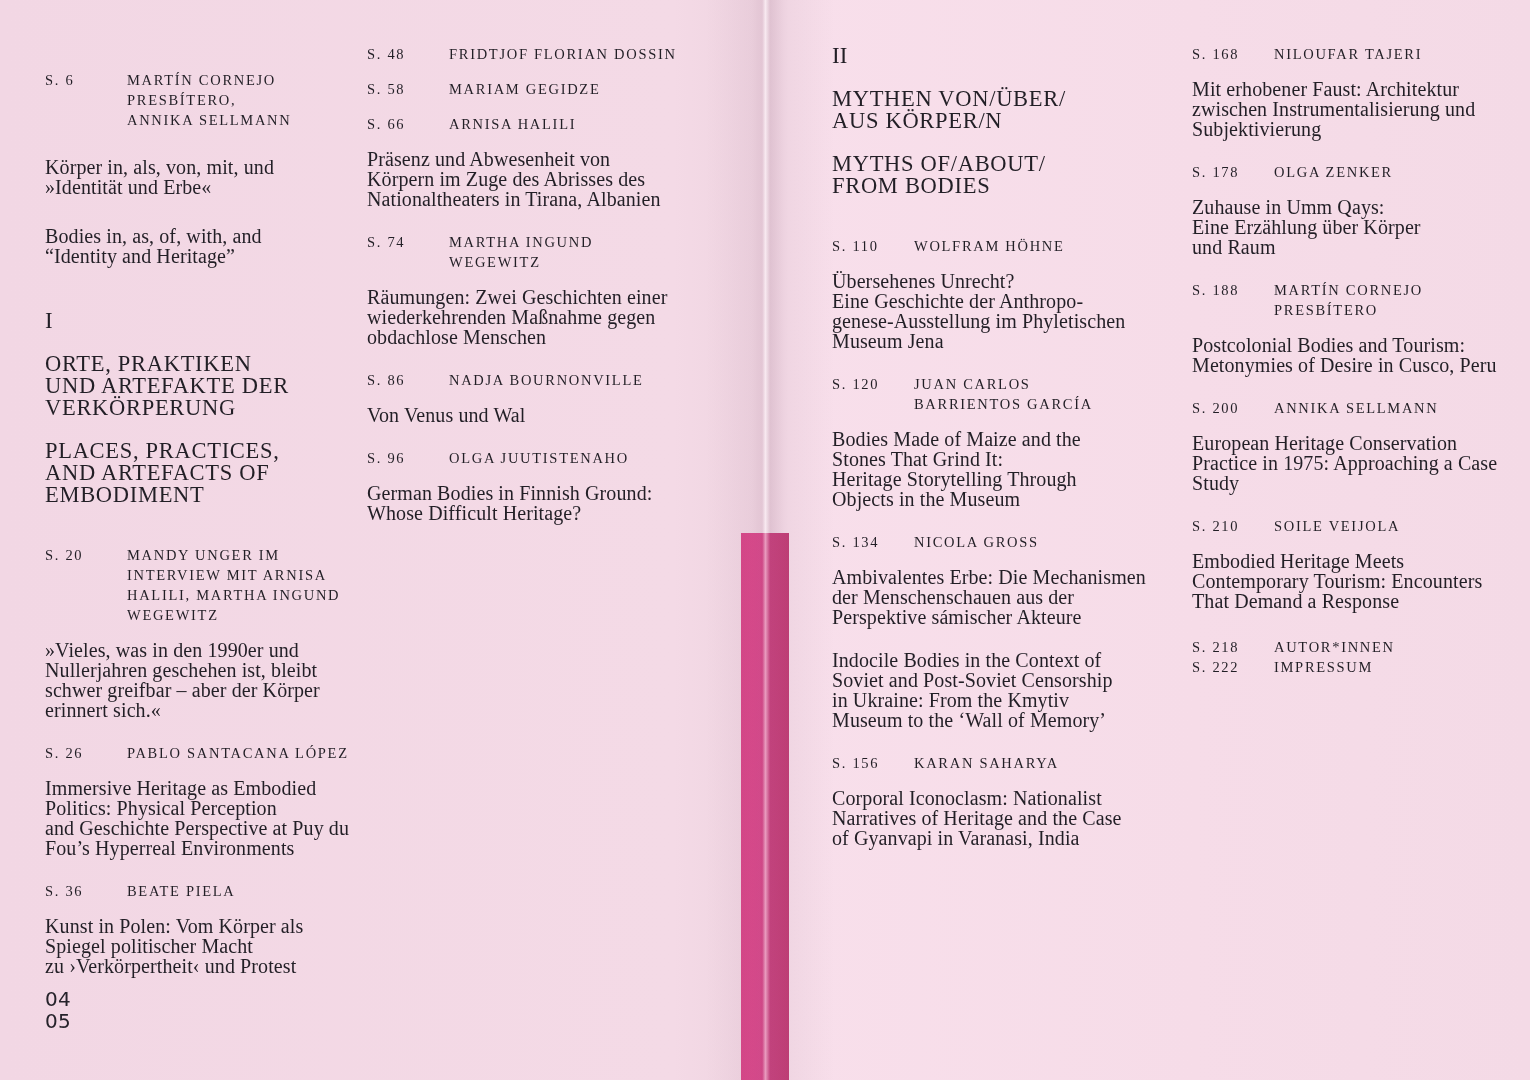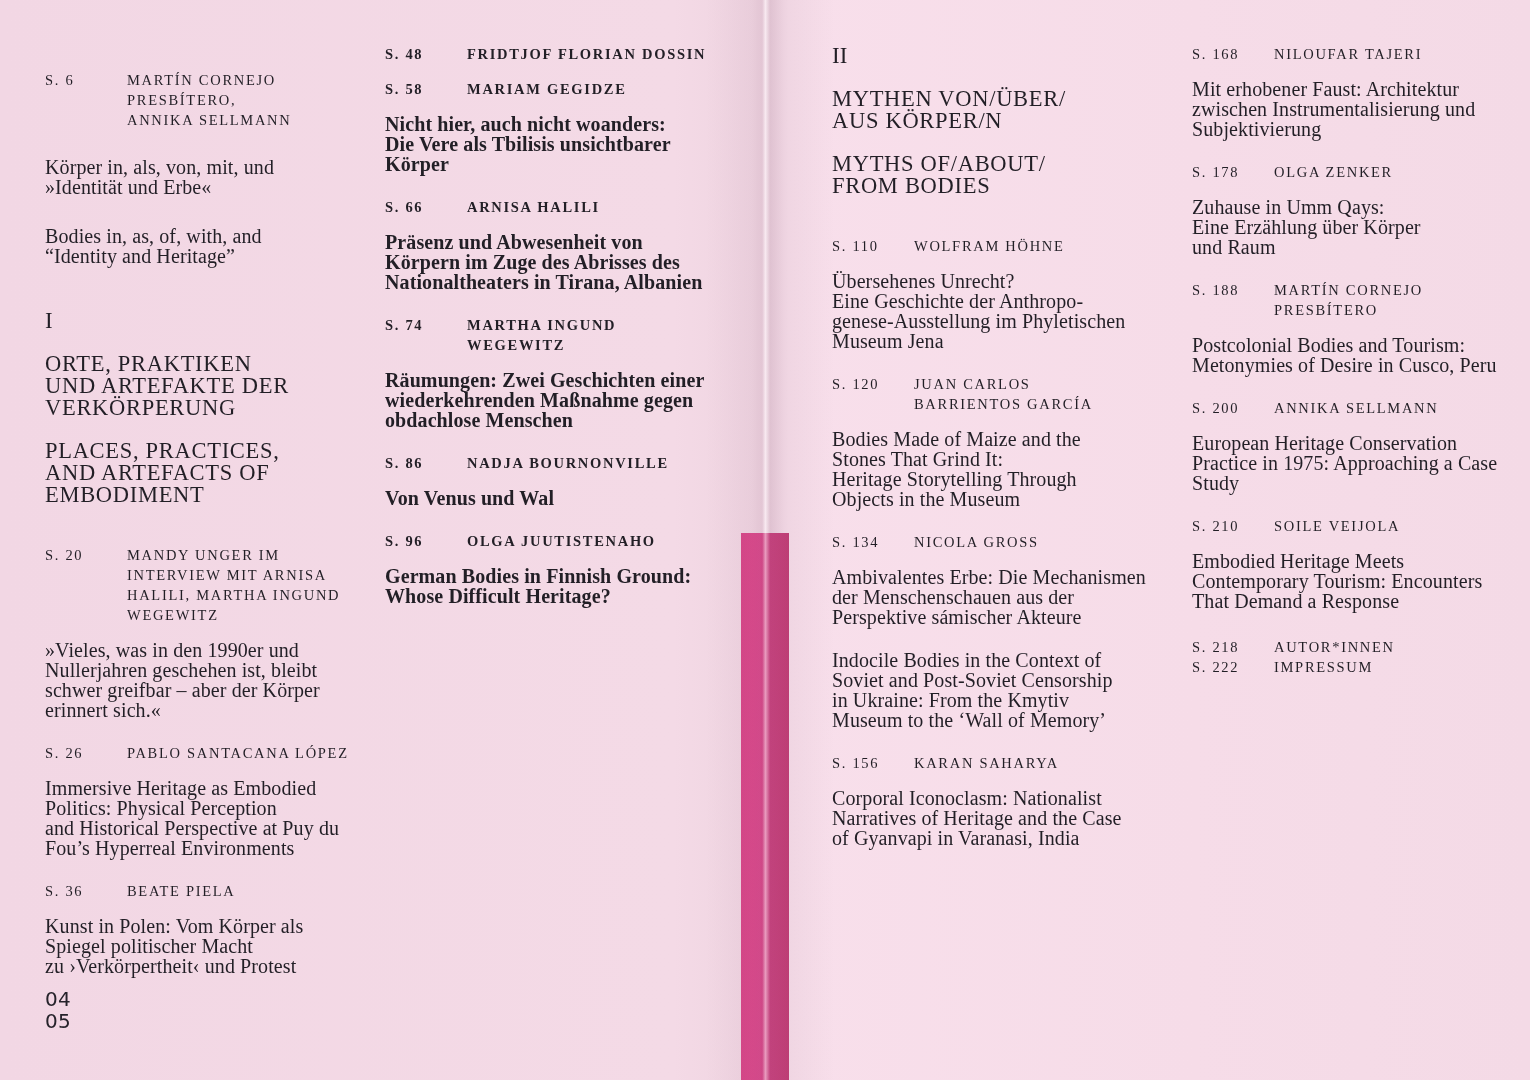--- a/index.html
+++ b/index.html
@@ -19,21 +19,21 @@
       rgba(90,40,70,0.13) 50%,
       rgba(90,40,70,0.05) 64%,
       rgba(90,40,70,0) 100%);
   }
   .spine-bar {
     position:absolute; left:741px; top:533px; width:48px; height:547px; z-index:4;
     background:linear-gradient(90deg,#d74889 0%,#dc4c8f 40%,#d04684 62%,#c23f77 100%);
   }
   .col { position:absolute; top:44px; width:342px; z-index:10; }
   #col1 { left:45px;margin-top:26px; }
-  #col2 { left:385px;font-weight:bold; }
+  #col2 { left:367px; }
   #col3 { left:832px; }
   #col4 { left:1192px; }
 
   .caps { font-size:14.5px; letter-spacing:1.7px; line-height:20px; white-space:pre-line; }
   .entry-head { display:flex; align-items:flex-start; margin-bottom:15px; }
   .pages { flex:none; width:82px; }
   .title { font-size:20px; line-height:20px; letter-spacing:0.1px; white-space:pre-line; margin-bottom:23px; }
   .entry { margin-bottom:0; }
 
   .intro-head { margin-bottom:27px; }
@@ -94,21 +94,21 @@
 erinnert sich.«</div>
     </div>
 
     <div class="entry">
       <div class="entry-head">
         <span class="pages caps">S. 26</span>
         <span class="author caps">PABLO SANTACANA LÓPEZ</span>
       </div>
       <div class="title">Immersive Heritage as Embodied
 Politics: Physical Perception
-and Historical Perspective at Puy du
+and Geschichte Perspective at Puy du
 Fou’s Hyperreal Environments</div>
     </div>
 
     <div class="entry">
       <div class="entry-head">
         <span class="pages caps">S. 36</span>
         <span class="author caps">BEATE PIELA</span>
       </div>
       <div class="title">Kunst in Polen: Vom Körper als
 Spiegel politischer Macht
@@ -122,23 +122,20 @@
         <span class="pages caps">S. 48</span>
         <span class="author caps">FRIDTJOF FLORIAN DOSSIN</span>
       </div>
     </div>
 
     <div class="entry">
       <div class="entry-head">
         <span class="pages caps">S. 58</span>
         <span class="author caps">MARIAM GEGIDZE</span>
       </div>
-      <div class="title">Nicht hier, auch nicht woanders:
-Die Vere als Tbilisis unsichtbarer
-Körper</div>
     </div>
 
     <div class="entry">
       <div class="entry-head">
         <span class="pages caps">S. 66</span>
         <span class="author caps">ARNISA HALILI</span>
       </div>
       <div class="title">Präsenz und Abwesenheit von
 Körpern im Zuge des Abrisses des
 Nationaltheaters in Tirana, Albanien</div>

